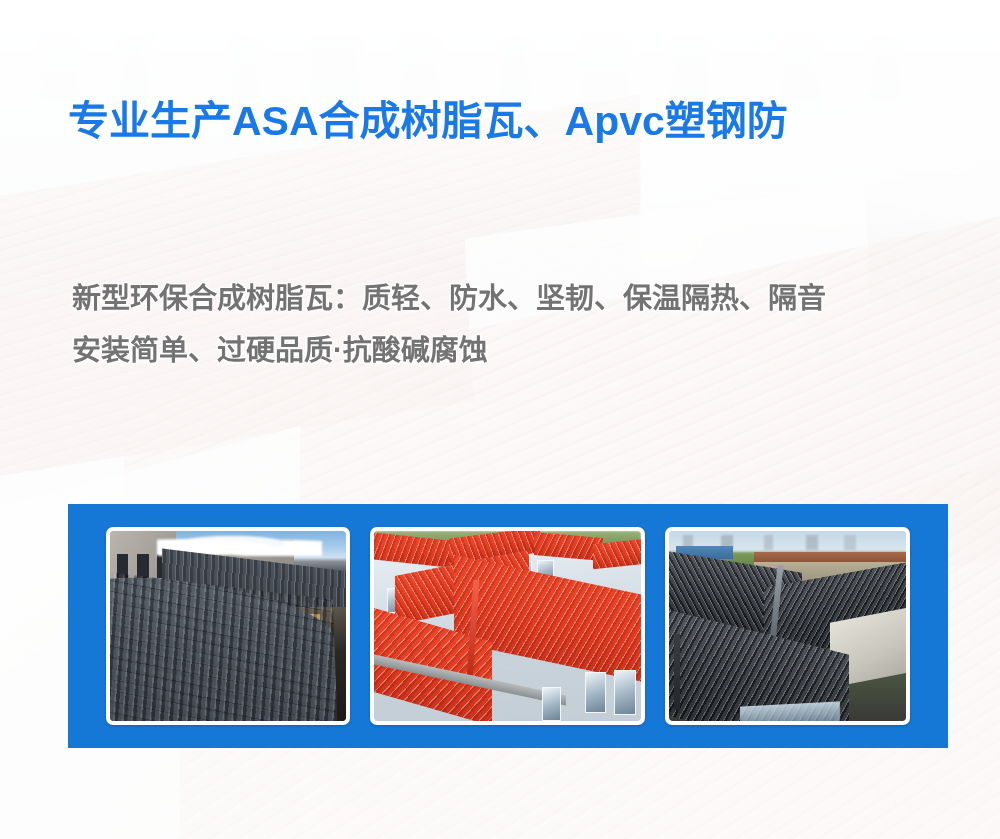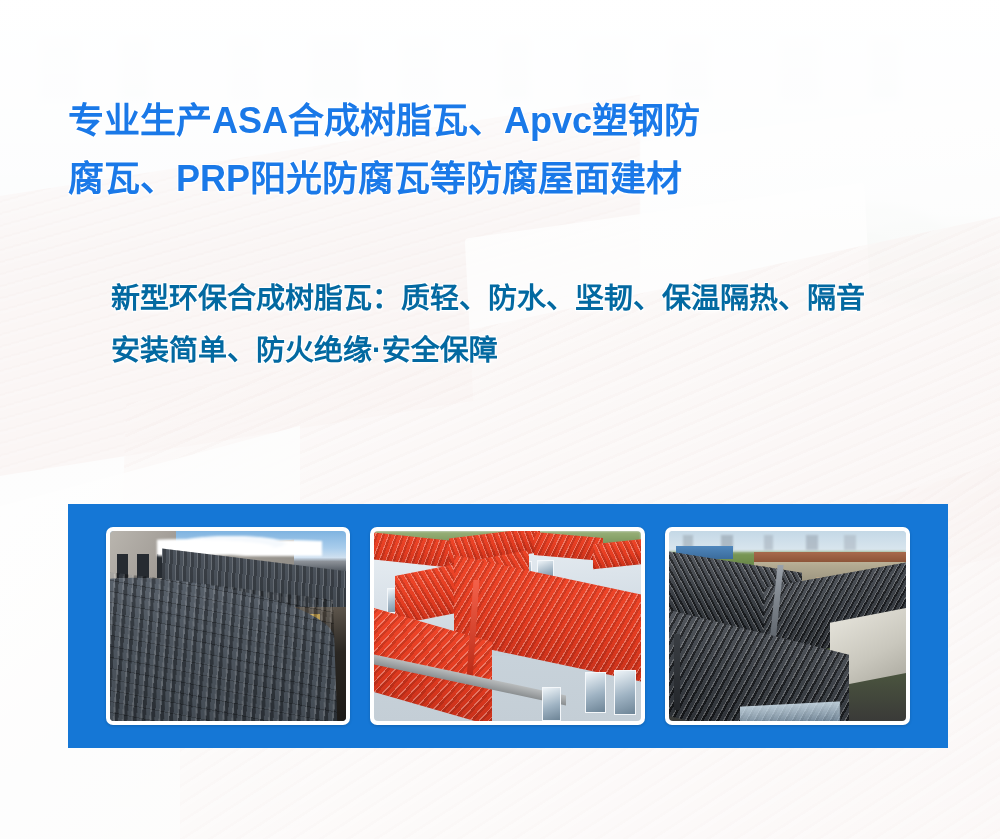--- a/index.html
+++ b/index.html
@@ -169,21 +169,21 @@
     height: 839px;
   }
 
   .headline {
     position: absolute;
     left: 68px;
     top: 92px;
     width: 876px;
   }
   .headline .hl-line {
-    font-size: 36px;
+    font-size: 41px;
     line-height: 58px;
     font-weight: 700;
     color: #1a79e8;
     letter-spacing: 0px;
     white-space: nowrap;
     text-shadow:
        1px  1px 0 rgba(255,255,255,.92),
       -1px  1px 0 rgba(255,255,255,.92),
        1px -1px 0 rgba(255,255,255,.92),
       -1px -1px 0 rgba(255,255,255,.92),
@@ -193,29 +193,28 @@
   .subhead {
     position: absolute;
     left: 72px;
     top: 272px;
     width: 880px;
   }
   .subhead .sub-line {
     font-size: 29px;
     line-height: 52px;
     font-weight: 700;
-    color: #0369a1;
+    color: #737373;
     white-space: nowrap;
     text-shadow:
        1px  1px 0 rgba(255,255,255,.95),
       -1px  1px 0 rgba(255,255,255,.95),
        1px -1px 0 rgba(255,255,255,.95),
       -1px -1px 0 rgba(255,255,255,.95),
        0    2px 4px rgba(255,255,255,.9);
-    margin-left: 39px;
   }
 
   
   .gallery-panel {
     position: absolute;
     left: 68px;
     top: 504px;
     width: 880px;
     height: 244px;
     background: #1577d6;
@@ -457,26 +456,25 @@
     <div class="bg-roof-b"></div>
     <div class="bg-wall-1"></div>
     <div class="bg-roof-c"></div>
     <div class="bg-veil"></div>
   </div>
 
   <div class="content">
 
     <div class="headline">
       <div class="hl-line">专业生产ASA合成树脂瓦、Apvc塑钢防</div>
-      <div class="hl-line">腐瓦、PRP阳光防腐瓦等防腐屋面建材</div>
     </div>
 
     <div class="subhead">
       <div class="sub-line">新型环保合成树脂瓦：质轻、防水、坚韧、保温隔热、隔音</div>
-      <div class="sub-line">安装简单、防火绝缘·安全保障</div>
+      <div class="sub-line">安装简单、过硬品质·抗酸碱腐蚀</div>
     </div>
 
     <div class="gallery-panel">
 
       <div class="photo-frame f1">
         <div class="photo ph1">
           <div class="bldg-left"></div>
           <div class="bldg-back"></div>
           <div class="clouds"></div>
           <div class="roof-back"></div>

